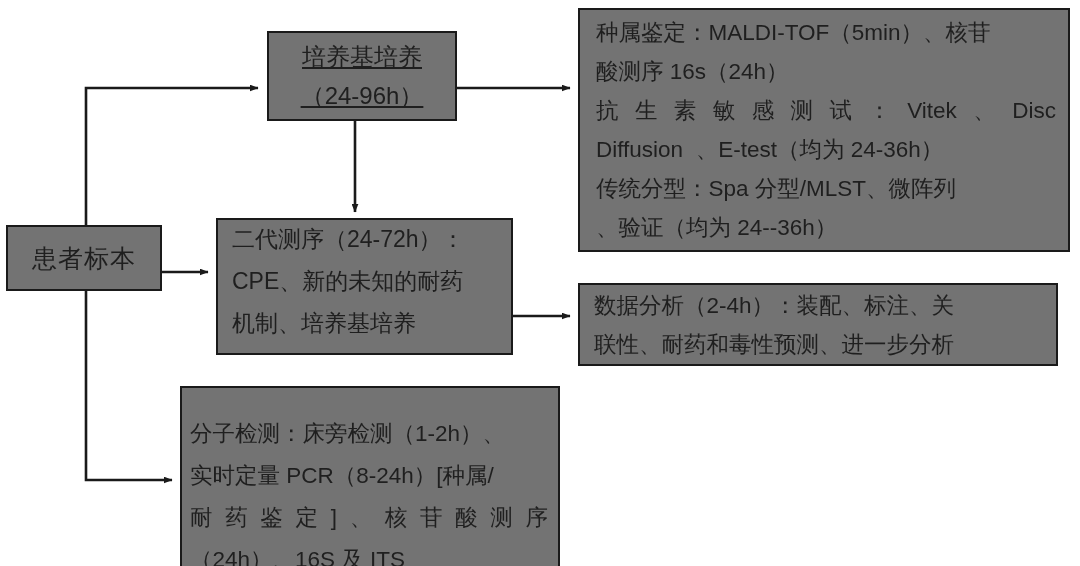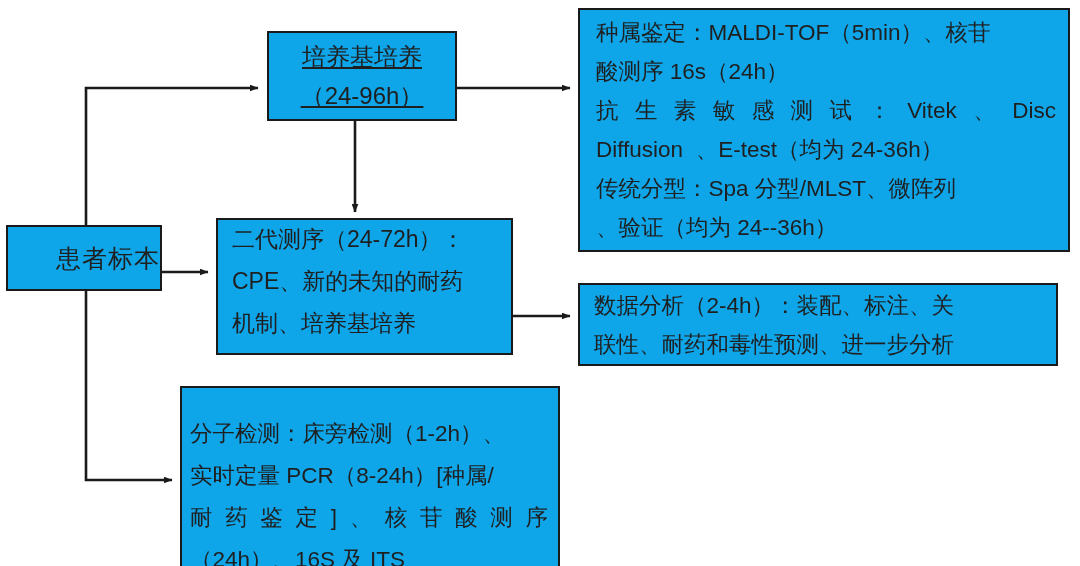--- a/index.html
+++ b/index.html
@@ -12,39 +12,39 @@
     width: 1080px;
     height: 566px;
     background: #ffffff;
     font-family: "Liberation Sans", "DejaVu Sans", sans-serif;
     overflow: hidden;
   }
   .node {
     position: absolute;
     box-sizing: border-box;
     border: 2px solid #1a1a1a;
-    background: #0ea5e9;
+    background: #737373;
     color: #1f1f1f;
     display: flex;
     flex-direction: column;
     justify-content: center;
     z-index: 3;
   }
   .node .line {
     display: block;
     white-space: pre;
   }
 
   
   #node-specimen {
     left: 6px;
     top: 225px;
     width: 156px;
     height: 66px;
-    align-items: flex-end;
+    align-items: center;
   }
   #node-specimen .line {
     font-size: 25px;
     line-height: 30px;
     letter-spacing: 1px;
   }
 
   
   #node-culture {
     left: 267px;

